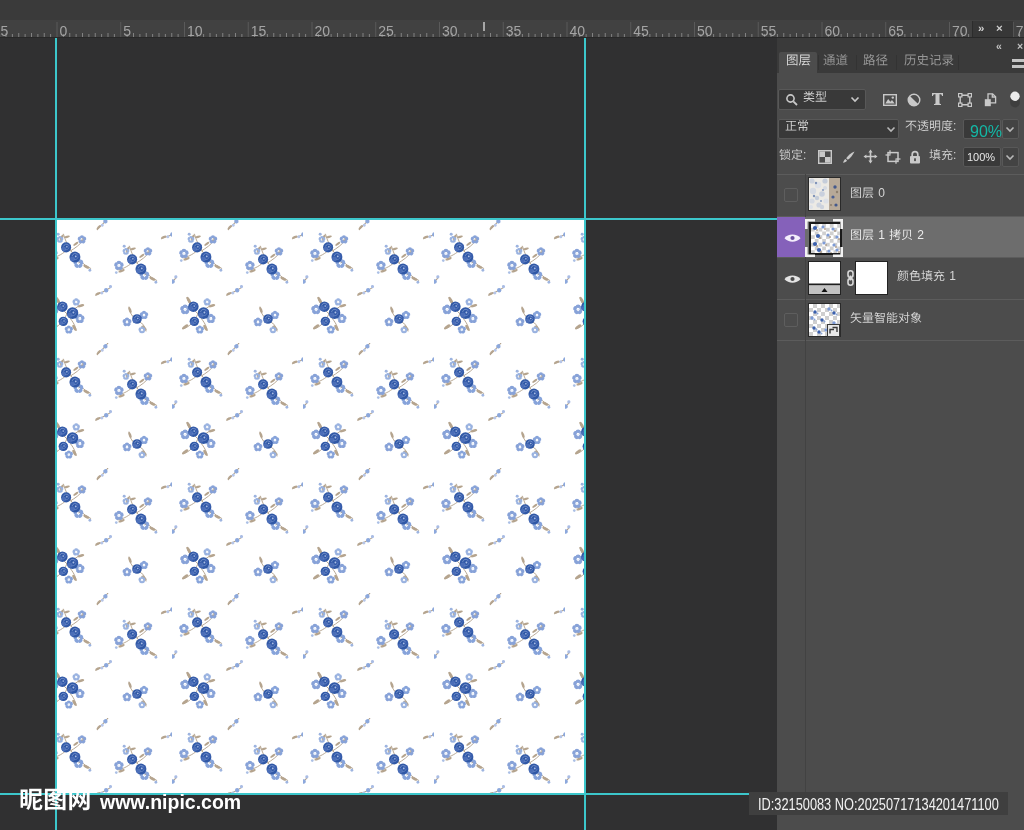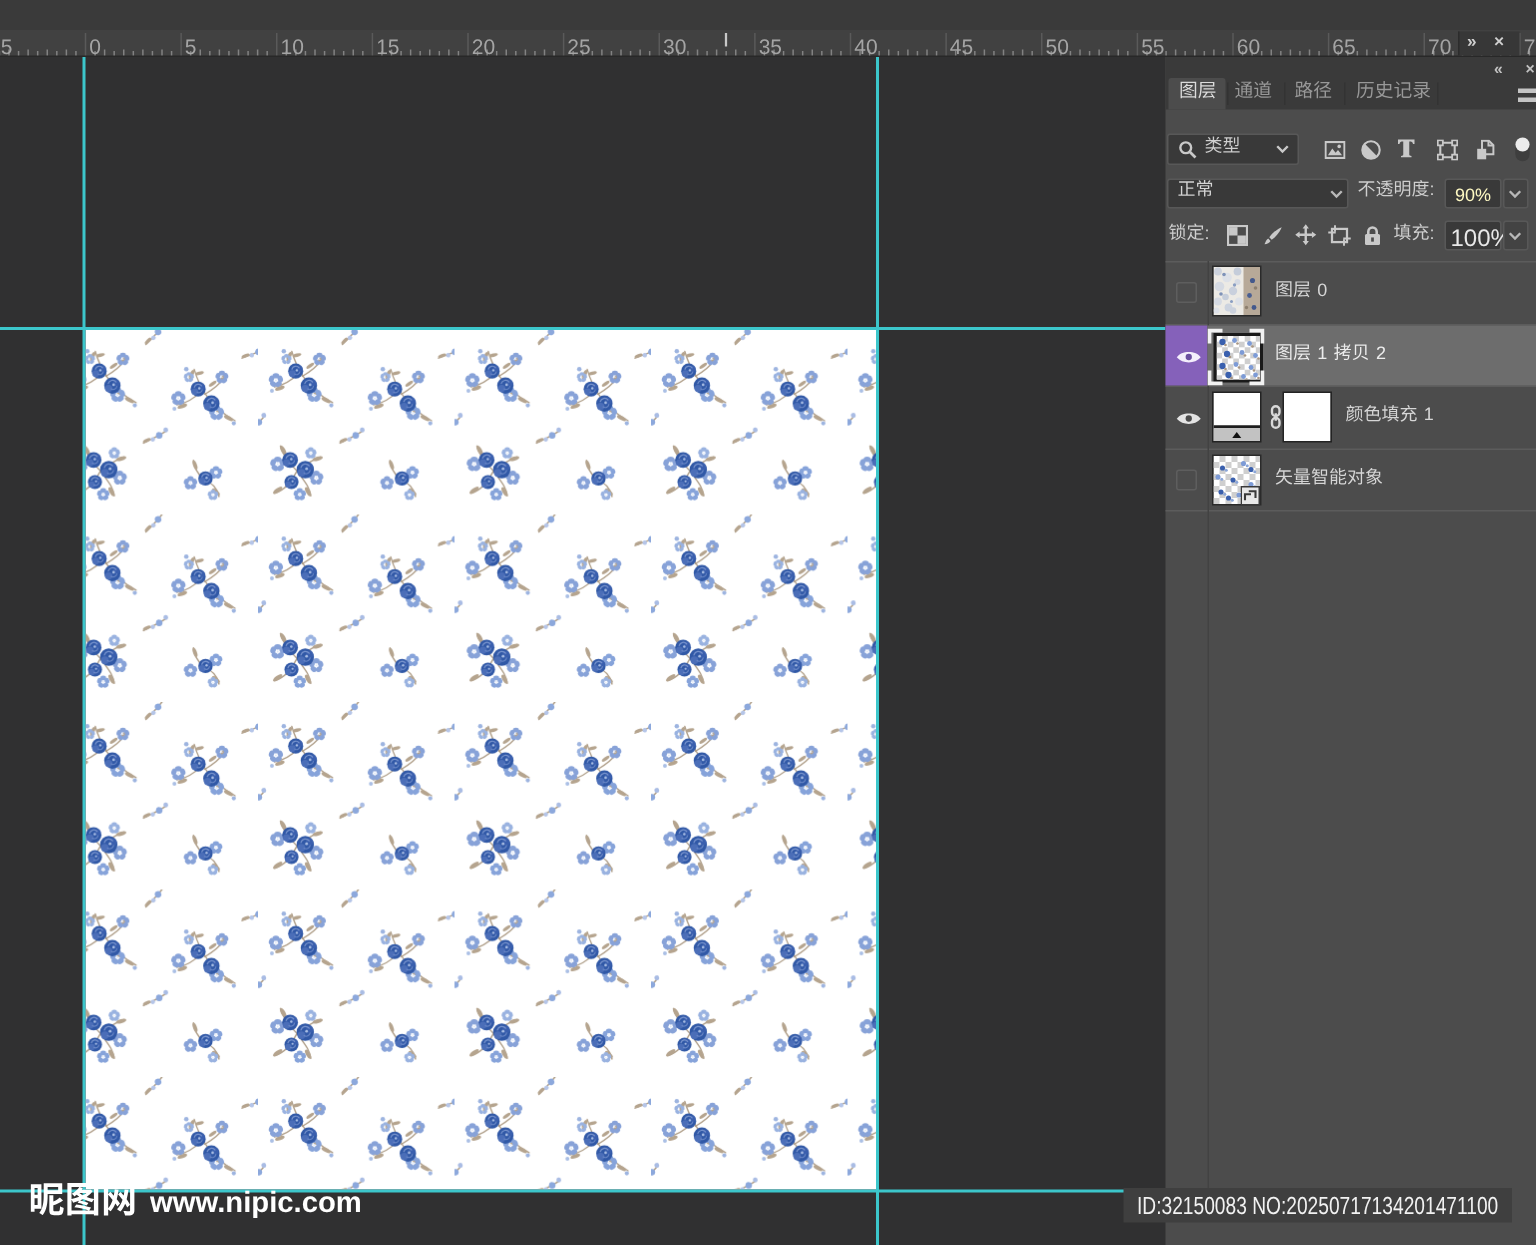--- a/index.html
+++ b/index.html
@@ -508,21 +508,21 @@
     <div style="position:absolute;left:905px;top:121.0px;width:56px;height:15px">
       <svg width="56" height="15" viewBox="0 0 56 15" style="position:absolute;left:0;top:0;overflow:visible">
         <path transform="translate(0.0,9.1) scale(0.012000,-0.012000)" fill="#cfcfcf" d="M559 478C678 398 828 280 899 203L960 261C885 338 733 450 615 526ZM69 770V693H514C415 522 243 353 44 255C60 238 83 208 95 189C234 262 358 365 459 481V-78H540V584C566 619 589 656 610 693H931V770Z"></path>
         <path transform="translate(12.0,9.1) scale(0.012000,-0.012000)" fill="#cfcfcf" d="M61 765C119 716 187 646 216 597L278 644C246 692 177 760 118 806ZM854 824C736 797 518 780 338 773C345 758 353 734 355 719C430 721 512 725 593 732V655H313V596H547C480 526 377 462 283 431C298 418 318 393 329 377C421 413 523 483 593 561V427H665V564C732 487 831 417 923 381C934 398 954 423 969 436C874 465 773 528 709 596H952V655H665V738C754 747 837 759 903 773ZM392 403V344H508C490 237 446 158 309 115C324 102 343 76 350 60C506 113 558 210 579 344H699C691 312 683 280 674 255H844C835 180 826 147 813 135C805 128 797 127 780 127C763 127 716 128 668 132C678 115 685 91 686 74C736 70 784 70 808 72C835 73 854 78 870 94C892 115 904 166 916 283C917 293 918 311 918 311H756L777 403ZM251 456H56V386H179V83C136 63 90 27 45 -15L95 -80C152 -18 206 34 243 34C265 34 296 5 335 -19C401 -58 484 -68 600 -68C698 -68 867 -63 945 -58C946 -36 958 1 966 20C867 10 715 3 601 3C495 3 411 9 349 46C301 74 278 98 251 100Z"></path>
         <path transform="translate(24.0,9.1) scale(0.012000,-0.012000)" fill="#cfcfcf" d="M338 451V252H151V451ZM338 519H151V710H338ZM80 779V88H151V182H408V779ZM854 727V554H574V727ZM501 797V441C501 285 484 94 314 -35C330 -46 358 -71 369 -87C484 1 535 122 558 241H854V19C854 1 847 -5 829 -5C812 -6 749 -7 684 -4C695 -25 708 -57 711 -78C798 -78 852 -76 885 -64C917 -52 928 -28 928 19V797ZM854 486V309H568C573 354 574 399 574 440V486Z"></path>
         <path transform="translate(36.0,9.1) scale(0.012000,-0.012000)" fill="#cfcfcf" d="M386 644V557H225V495H386V329H775V495H937V557H775V644H701V557H458V644ZM701 495V389H458V495ZM757 203C713 151 651 110 579 78C508 111 450 153 408 203ZM239 265V203H369L335 189C376 133 431 86 497 47C403 17 298 -1 192 -10C203 -27 217 -56 222 -74C347 -60 469 -35 576 7C675 -37 792 -65 918 -80C927 -61 946 -31 962 -15C852 -5 749 15 660 46C748 93 821 157 867 243L820 268L807 265ZM473 827C487 801 502 769 513 741H126V468C126 319 119 105 37 -46C56 -52 89 -68 104 -80C188 78 201 309 201 469V670H948V741H598C586 773 566 813 548 845Z"></path>
         <text x="48.0" y="9.1" font-family="Liberation Sans, sans-serif" font-size="12px" fill="#cfcfcf">:</text>
       </svg>
     </div>
     <div class="abs" style="left:963px;top:119px;width:38px;height:20px;background:#393939;border:1px solid #585858;border-radius:2px"></div>
-    <div class="abs" style="left:970px;top:123px;color:#fef9c3;font-size:12px">90%</div>
+    <div class="abs" style="left:970px;top:123px;color:#14b8a6;font-size:16px">90%</div>
     <div class="abs" style="left:1002px;top:119px;width:17px;height:20px;background:#434343;border:1px solid #585858;border-radius:2px"></div>
     <svg width="10" height="7" viewBox="0 0 10 7" style="position:absolute;left:1005px;top:125.5px">
       <path d="M1.5 1.5 L5 5 L8.5 1.5" fill="none" stroke="#b8b8b8" stroke-width="1.6"></path>
     </svg>
     <div style="position:absolute;left:779px;top:149.5px;width:32px;height:15px">
       <svg width="32" height="15" viewBox="0 0 32 15" style="position:absolute;left:0;top:0;overflow:visible">
         <path transform="translate(0.0,9.1) scale(0.012000,-0.012000)" fill="#cfcfcf" d="M640 446V275C640 179 615 52 370 -25C386 -40 408 -66 417 -81C678 10 712 154 712 274V446ZM673 57C756 20 863 -39 915 -79L963 -26C908 14 800 69 719 105ZM441 778C480 724 520 649 537 601L596 632C579 680 538 752 496 805ZM857 802C835 748 794 670 762 623L815 601C848 647 889 718 922 779ZM179 837C148 744 94 654 32 595C45 579 65 542 71 527C106 563 140 608 170 658H415V725H206C221 755 234 787 245 818ZM69 344V275H202V85C202 32 161 -9 142 -25C154 -36 178 -59 187 -73C203 -56 230 -39 411 60C405 75 398 104 395 123L271 58V275H409V344H271V479H393V547H111V479H202V344ZM644 846V572H461V104H530V502H827V106H899V572H714V846Z"></path>
         <path transform="translate(12.0,9.1) scale(0.012000,-0.012000)" fill="#cfcfcf" d="M224 378C203 197 148 54 36 -33C54 -44 85 -69 97 -83C164 -25 212 51 247 144C339 -29 489 -64 698 -64H932C935 -42 949 -6 960 12C911 11 739 11 702 11C643 11 588 14 538 23V225H836V295H538V459H795V532H211V459H460V44C378 75 315 134 276 239C286 280 294 324 300 370ZM426 826C443 796 461 758 472 727H82V509H156V656H841V509H918V727H558C548 760 522 810 500 847Z"></path>
         <text x="24.0" y="9.1" font-family="Liberation Sans, sans-serif" font-size="12px" fill="#cfcfcf">:</text>
       </svg>
@@ -552,21 +552,21 @@
       <rect x="5.1" y="8.3" width="1.8" height="2.8" fill="#4c4c4c"></rect>
     </svg>
     <div style="position:absolute;left:929px;top:149.5px;width:32px;height:15px">
       <svg width="32" height="15" viewBox="0 0 32 15" style="position:absolute;left:0;top:0;overflow:visible">
         <path transform="translate(0.0,9.1) scale(0.012000,-0.012000)" fill="#cfcfcf" d="M699 61C767 20 854 -40 896 -80L946 -28C902 11 814 69 746 107ZM536 107C488 61 394 6 319 -28C334 -42 355 -65 366 -80C441 -44 537 12 600 63ZM611 839C608 812 604 780 598 747H374V685H587L573 619H425V174H335V108H960V174H869V619H640L658 685H933V747H672L691 834ZM491 174V240H800V174ZM491 456H800V396H491ZM491 502V565H800V502ZM491 350H800V288H491ZM34 136 61 61C143 94 245 137 343 179L331 246L225 205V528H340V599H225V828H154V599H40V528H154V178C109 161 67 147 34 136Z"></path>
         <path transform="translate(12.0,9.1) scale(0.012000,-0.012000)" fill="#cfcfcf" d="M150 306C174 314 203 318 342 327C325 153 277 44 55 -15C73 -31 94 -62 102 -82C346 -10 404 125 423 331L572 339V53C572 -32 598 -56 690 -56C710 -56 821 -56 842 -56C928 -56 949 -15 958 140C936 146 903 159 887 174C882 38 875 15 836 15C811 15 719 15 700 15C659 15 652 21 652 54V344L793 351C816 326 836 302 851 281L918 325C864 396 752 499 659 572L598 534C641 499 687 458 730 416L259 395C322 455 387 529 445 607H936V680H67V607H344C285 526 218 453 193 432C167 405 144 387 124 383C133 361 146 322 150 306ZM425 821C455 778 490 718 505 680L583 708C566 744 531 801 500 844Z"></path>
         <text x="24.0" y="9.1" font-family="Liberation Sans, sans-serif" font-size="12px" fill="#cfcfcf">:</text>
       </svg>
     </div>
     <div class="abs" style="left:963px;top:147px;width:38px;height:20px;background:#393939;border:1px solid #585858;border-radius:2px"></div>
-    <div class="abs" style="left:967px;top:151px;color:#e8e8e8;font-size:16px">100%</div>
+    <div class="abs" style="left:967px;top:151px;color:#e8e8e8;font-size:11px">100%</div>
     <div class="abs" style="left:1002px;top:147px;width:17px;height:20px;background:#434343;border:1px solid #585858;border-radius:2px"></div>
     <svg width="10" height="7" viewBox="0 0 10 7" style="position:absolute;left:1005px;top:153.5px">
       <path d="M1.5 1.5 L5 5 L8.5 1.5" fill="none" stroke="#b8b8b8" stroke-width="1.6"></path>
     </svg>
     <div class="abs" style="left:777px;top:174px;width:247px;height:1px;background:#5c5c5c"></div>
     <div class="abs" style="left:777px;top:215.5px;width:247px;height:1px;background:#5c5c5c"></div>
     <div class="abs" style="left:777px;top:257px;width:247px;height:1px;background:#5c5c5c"></div>
     <div class="abs" style="left:777px;top:298.5px;width:247px;height:1px;background:#5c5c5c"></div>
     <div class="abs" style="left:777px;top:340px;width:247px;height:1px;background:#5c5c5c"></div>
     <div class="abs" style="left:805px;top:174px;width:1px;height:618px;background:#424242"></div>

